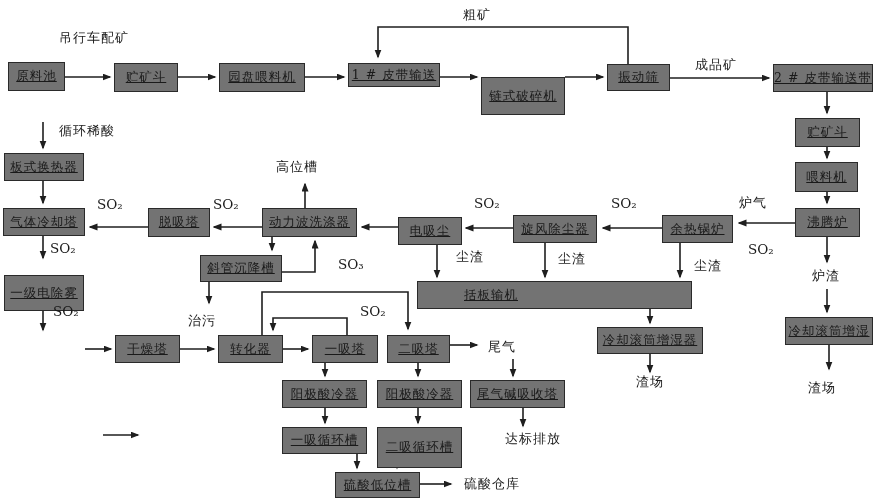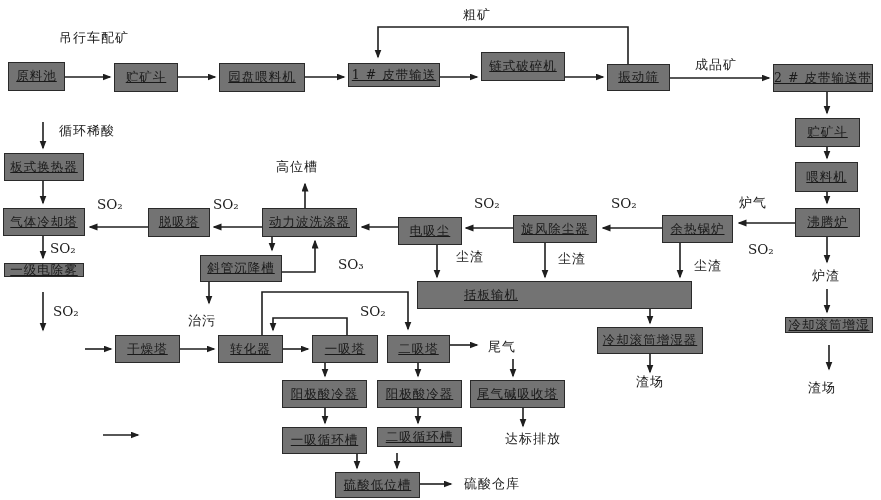--- a/index.html
+++ b/index.html
@@ -89,47 +89,47 @@
       <line x1="420" y1="484" x2="451" y2="484" marker-end="url(#ah)"></line>
 
       <line x1="103" y1="435" x2="138" y2="435" marker-end="url(#ah)"></line>
     </g>
   </svg>
 
   <div class="node" style="left:8px;top:62px;width:57px;height:29px">原料池</div>
   <div class="node" style="left:114px;top:63px;width:64px;height:29px">贮矿斗</div>
   <div class="node" style="left:219px;top:63px;width:86px;height:29px">园盘喂料机</div>
   <div class="node" style="left:348px;top:63px;width:92px;height:24px">1 # 皮带输送</div>
-  <div class="node" style="left:481px;top:52px;width:84px;height:29px">链式破碎机</div>
+  <div class="node" style="left:481px;top:77px;width:84px;height:38px">链式破碎机</div>
   <div class="node" style="left:607px;top:64px;width:63px;height:27px">振动筛</div>
   <div class="node" style="left:773px;top:64px;width:100px;height:28px">2 # 皮带输送带</div>
   <div class="node" style="left:795px;top:118px;width:65px;height:29px">贮矿斗</div>
   <div class="node" style="left:795px;top:162px;width:63px;height:30px">喂料机</div>
   <div class="node" style="left:795px;top:208px;width:65px;height:29px">沸腾炉</div>
   <div class="node" style="left:662px;top:215px;width:71px;height:28px">余热锅炉</div>
   <div class="node" style="left:513px;top:215px;width:84px;height:28px">旋风除尘器</div>
   <div class="node" style="left:398px;top:217px;width:64px;height:28px">电吸尘</div>
   <div class="node" style="left:262px;top:208px;width:95px;height:29px">动力波洗涤器</div>
   <div class="node" style="left:148px;top:208px;width:62px;height:29px">脱吸塔</div>
   <div class="node" style="left:3px;top:208px;width:82px;height:28px">气体冷却塔</div>
   <div class="node" style="left:4px;top:153px;width:80px;height:28px">板式换热器</div>
-  <div class="node" style="left:4px;top:263px;width:80px;height:14px">一级电除雾</div>
+  <div class="node" style="left:4px;top:275px;width:80px;height:36px">一级电除雾</div>
   <div class="node" style="left:115px;top:335px;width:65px;height:28px">干燥塔</div>
   <div class="node" style="left:218px;top:335px;width:65px;height:28px">转化器</div>
   <div class="node" style="left:312px;top:335px;width:66px;height:28px">一吸塔</div>
   <div class="node" style="left:387px;top:335px;width:63px;height:28px">二吸塔</div>
   <div class="node" style="left:200px;top:255px;width:82px;height:27px">斜管沉降槽</div>
   <div class="node node--left" style="left:417px;top:281px;width:275px;height:28px">括板输机</div>
   <div class="node" style="left:597px;top:327px;width:106px;height:27px">冷却滚筒增湿器</div>
-  <div class="node" style="left:785px;top:317px;width:88px;height:16px">冷却滚筒增湿</div>
+  <div class="node" style="left:785px;top:317px;width:88px;height:28px">冷却滚筒增湿</div>
   <div class="node" style="left:282px;top:380px;width:85px;height:28px">阳极酸冷器</div>
   <div class="node" style="left:377px;top:380px;width:85px;height:28px">阳极酸冷器</div>
   <div class="node" style="left:282px;top:427px;width:85px;height:27px">一吸循环槽</div>
   <div class="node" style="left:470px;top:380px;width:95px;height:28px">尾气碱吸收塔</div>
-  <div class="node" style="left:377px;top:427px;width:85px;height:20px">二吸循环槽</div>
+  <div class="node" style="left:377px;top:427px;width:85px;height:41px">二吸循环槽</div>
   <div class="node" style="left:335px;top:472px;width:85px;height:26px">硫酸低位槽</div>
 
   <span class="lbl" style="left:59px;top:31px">吊行车配矿</span>
   <span class="lbl" style="left:463px;top:8px">粗矿</span>
   <span class="lbl" style="left:695px;top:58px">成品矿</span>
   <span class="lbl" style="left:59px;top:124px">循环稀酸</span>
   <span class="lbl" style="left:276px;top:160px">高位槽</span>
   <span class="lbl lbl--chem" style="left:97px;top:198px">SO₂</span>
   <span class="lbl lbl--chem" style="left:213px;top:198px">SO₂</span>
   <span class="lbl lbl--chem" style="left:474px;top:197px">SO₂</span>

